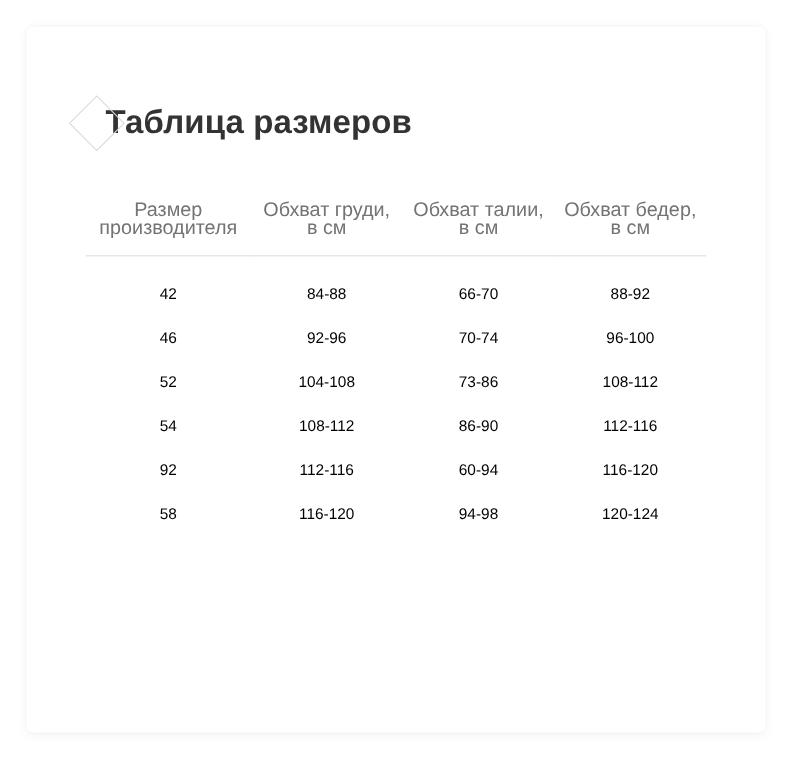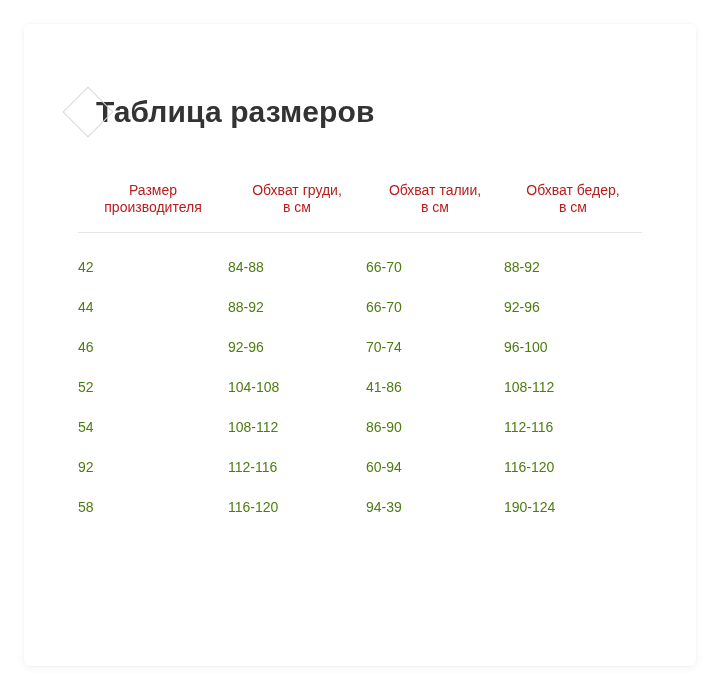--- a/index.html
+++ b/index.html
@@ -57,36 +57,36 @@
   }
   table.size-table {
     position: absolute;
     left: 54px;
     top: 158px;
     width: 564px;
     border-collapse: collapse;
     table-layout: fixed;
   }
   table.size-table th {
-    font-size: 14px;
+    font-size: 18px;
     font-weight: normal;
-    color: #b91c1c;
+    color: #737373;
     line-height: 17px;
     padding: 0 0 16px 0;
     text-align: center;
     vertical-align: top;
     border-bottom: 1px solid #e6e6e6;
   }
   table.size-table th.first-col {
     width: 150px;
   }
   table.size-table td {
     font-size: 14px;
-    color: #4d7c0f;
-    text-align: left;
+    color: #000000;
+    text-align: center;
     height: 40px;
     padding: 0;
     border: none;
   }
   table.size-table tbody tr:first-child td {
     padding-top: 14px;
   }
   .hdr-line2 {
     display: block;
   }
@@ -124,52 +124,46 @@
         </tr>
       </thead>
       <tbody>
         <tr>
           <td>42</td>
           <td>84-88</td>
           <td>66-70</td>
           <td>88-92</td>
         </tr>
         <tr>
-          <td>44</td>
-          <td>88-92</td>
-          <td>66-70</td>
-          <td>92-96</td>
-        </tr>
-        <tr>
           <td>46</td>
           <td>92-96</td>
           <td>70-74</td>
           <td>96-100</td>
         </tr>
         <tr>
           <td>52</td>
           <td>104-108</td>
-          <td>41-86</td>
+          <td>73-86</td>
           <td>108-112</td>
         </tr>
         <tr>
           <td>54</td>
           <td>108-112</td>
           <td>86-90</td>
           <td>112-116</td>
         </tr>
         <tr>
           <td>92</td>
           <td>112-116</td>
           <td>60-94</td>
           <td>116-120</td>
         </tr>
         <tr>
           <td>58</td>
           <td>116-120</td>
-          <td>94-39</td>
-          <td>190-124</td>
+          <td>94-98</td>
+          <td>120-124</td>
         </tr>
       </tbody>
     </table>
 
   </div>
 </div>
 
 </body></html>

